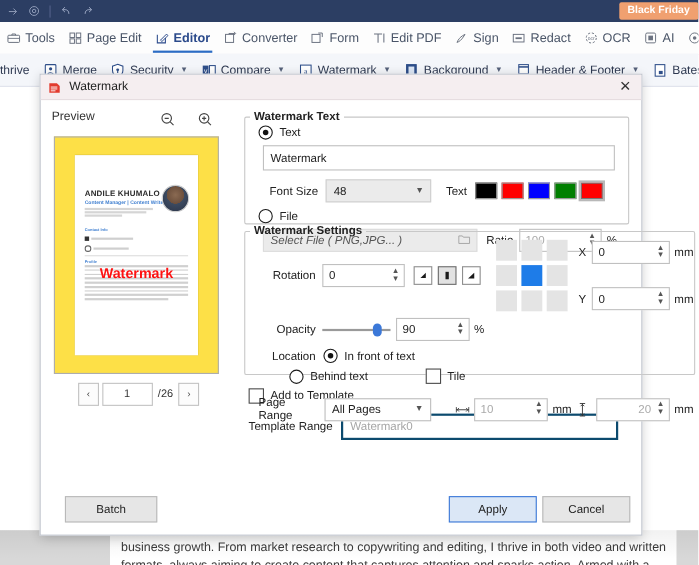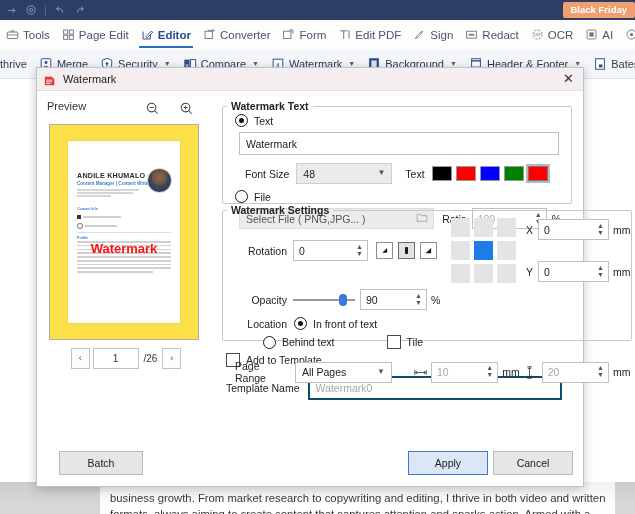--- a/index.html
+++ b/index.html
@@ -523,21 +523,21 @@
             <span class="swatch sel" style="background:#ff0000;"></span>
           </div>
         </div>
 
         <div class="row" style="margin:6px 0 0 12px;">
           <span class="radio"></span>
           <span class="rlabel">File</span>
         </div>
 
         <div class="row" style="margin:5px 10px 0 16px;">
-          <div class="fileinput" style="flex:1;">
+          <div class="fileinput" style="flex:1;font-style:italic;">
             <span>Select File ( PNG,JPG... )</span>
             <span class="fo">
               <svg viewBox="0 0 16 14" width="12" height="11">
                   <path d="M1.5 3h4.3l1.2 1.5h7.5v7.6H1.5z" stroke="#9a9a9a" stroke-width="1" fill="none"></path>
                 </svg>
             </span>
           </div>
           <span class="lbl" style="margin-left:8px;">Ratio</span>
           <div class="spinbox dis" style="width:52px;margin-left:5px;">
             <span>100</span>
@@ -661,38 +661,38 @@
                 <span>▲</span>
                 <span>▼</span>
               </span>
           </div>
           <span class="lbl" style="margin-left:4px;">mm</span>
           <span style="margin-left:5px;display:inline-flex;">
             <svg viewBox="0 0 10 16" width="9" height="13">
                 <path d="M5 1v14M2 1h6M2 15h6M3 4l2-2 2 2M3 12l2 2 2-2" stroke="#333" stroke-width="1" fill="none"></path>
               </svg>
           </span>
-          <div class="spinbox dis" style="width:48px;margin-left:8px;">
+          <div class="spinbox dis" style="width:48px;margin-left:8px;justify-content:flex-end;">
             <span>20</span>
             <span class="spin-arrows">
                 <span>▲</span>
                 <span>▼</span>
               </span>
           </div>
           <span class="lbl" style="margin-left:4px;">mm</span>
         </div>
       </fieldset>
 
       <div class="row" style="margin:12px 0 0 4px;">
         <span class="chk"></span>
         <span class="rlabel">Add to Template</span>
       </div>
 
       <div class="row" style="margin:9px 10px 0 4px;">
-        <span class="lbl">Template Name</span>
+        <span class="lbl">Template Range</span>
         <div class="tmpl-input" style="flex:1;margin-left:8px;">Watermark0</div>
       </div>
     </div>
 
     <div class="footer-btn" style="position:absolute;left:22px;top:360px;width:82px;">Batch</div>
     <div class="footer-btn primary" style="position:absolute;left:371px;top:360px;width:78px;">Apply</div>
     <div class="footer-btn" style="position:absolute;left:456px;top:360px;width:78px;">Cancel</div>
   </div>
 </div>
 

